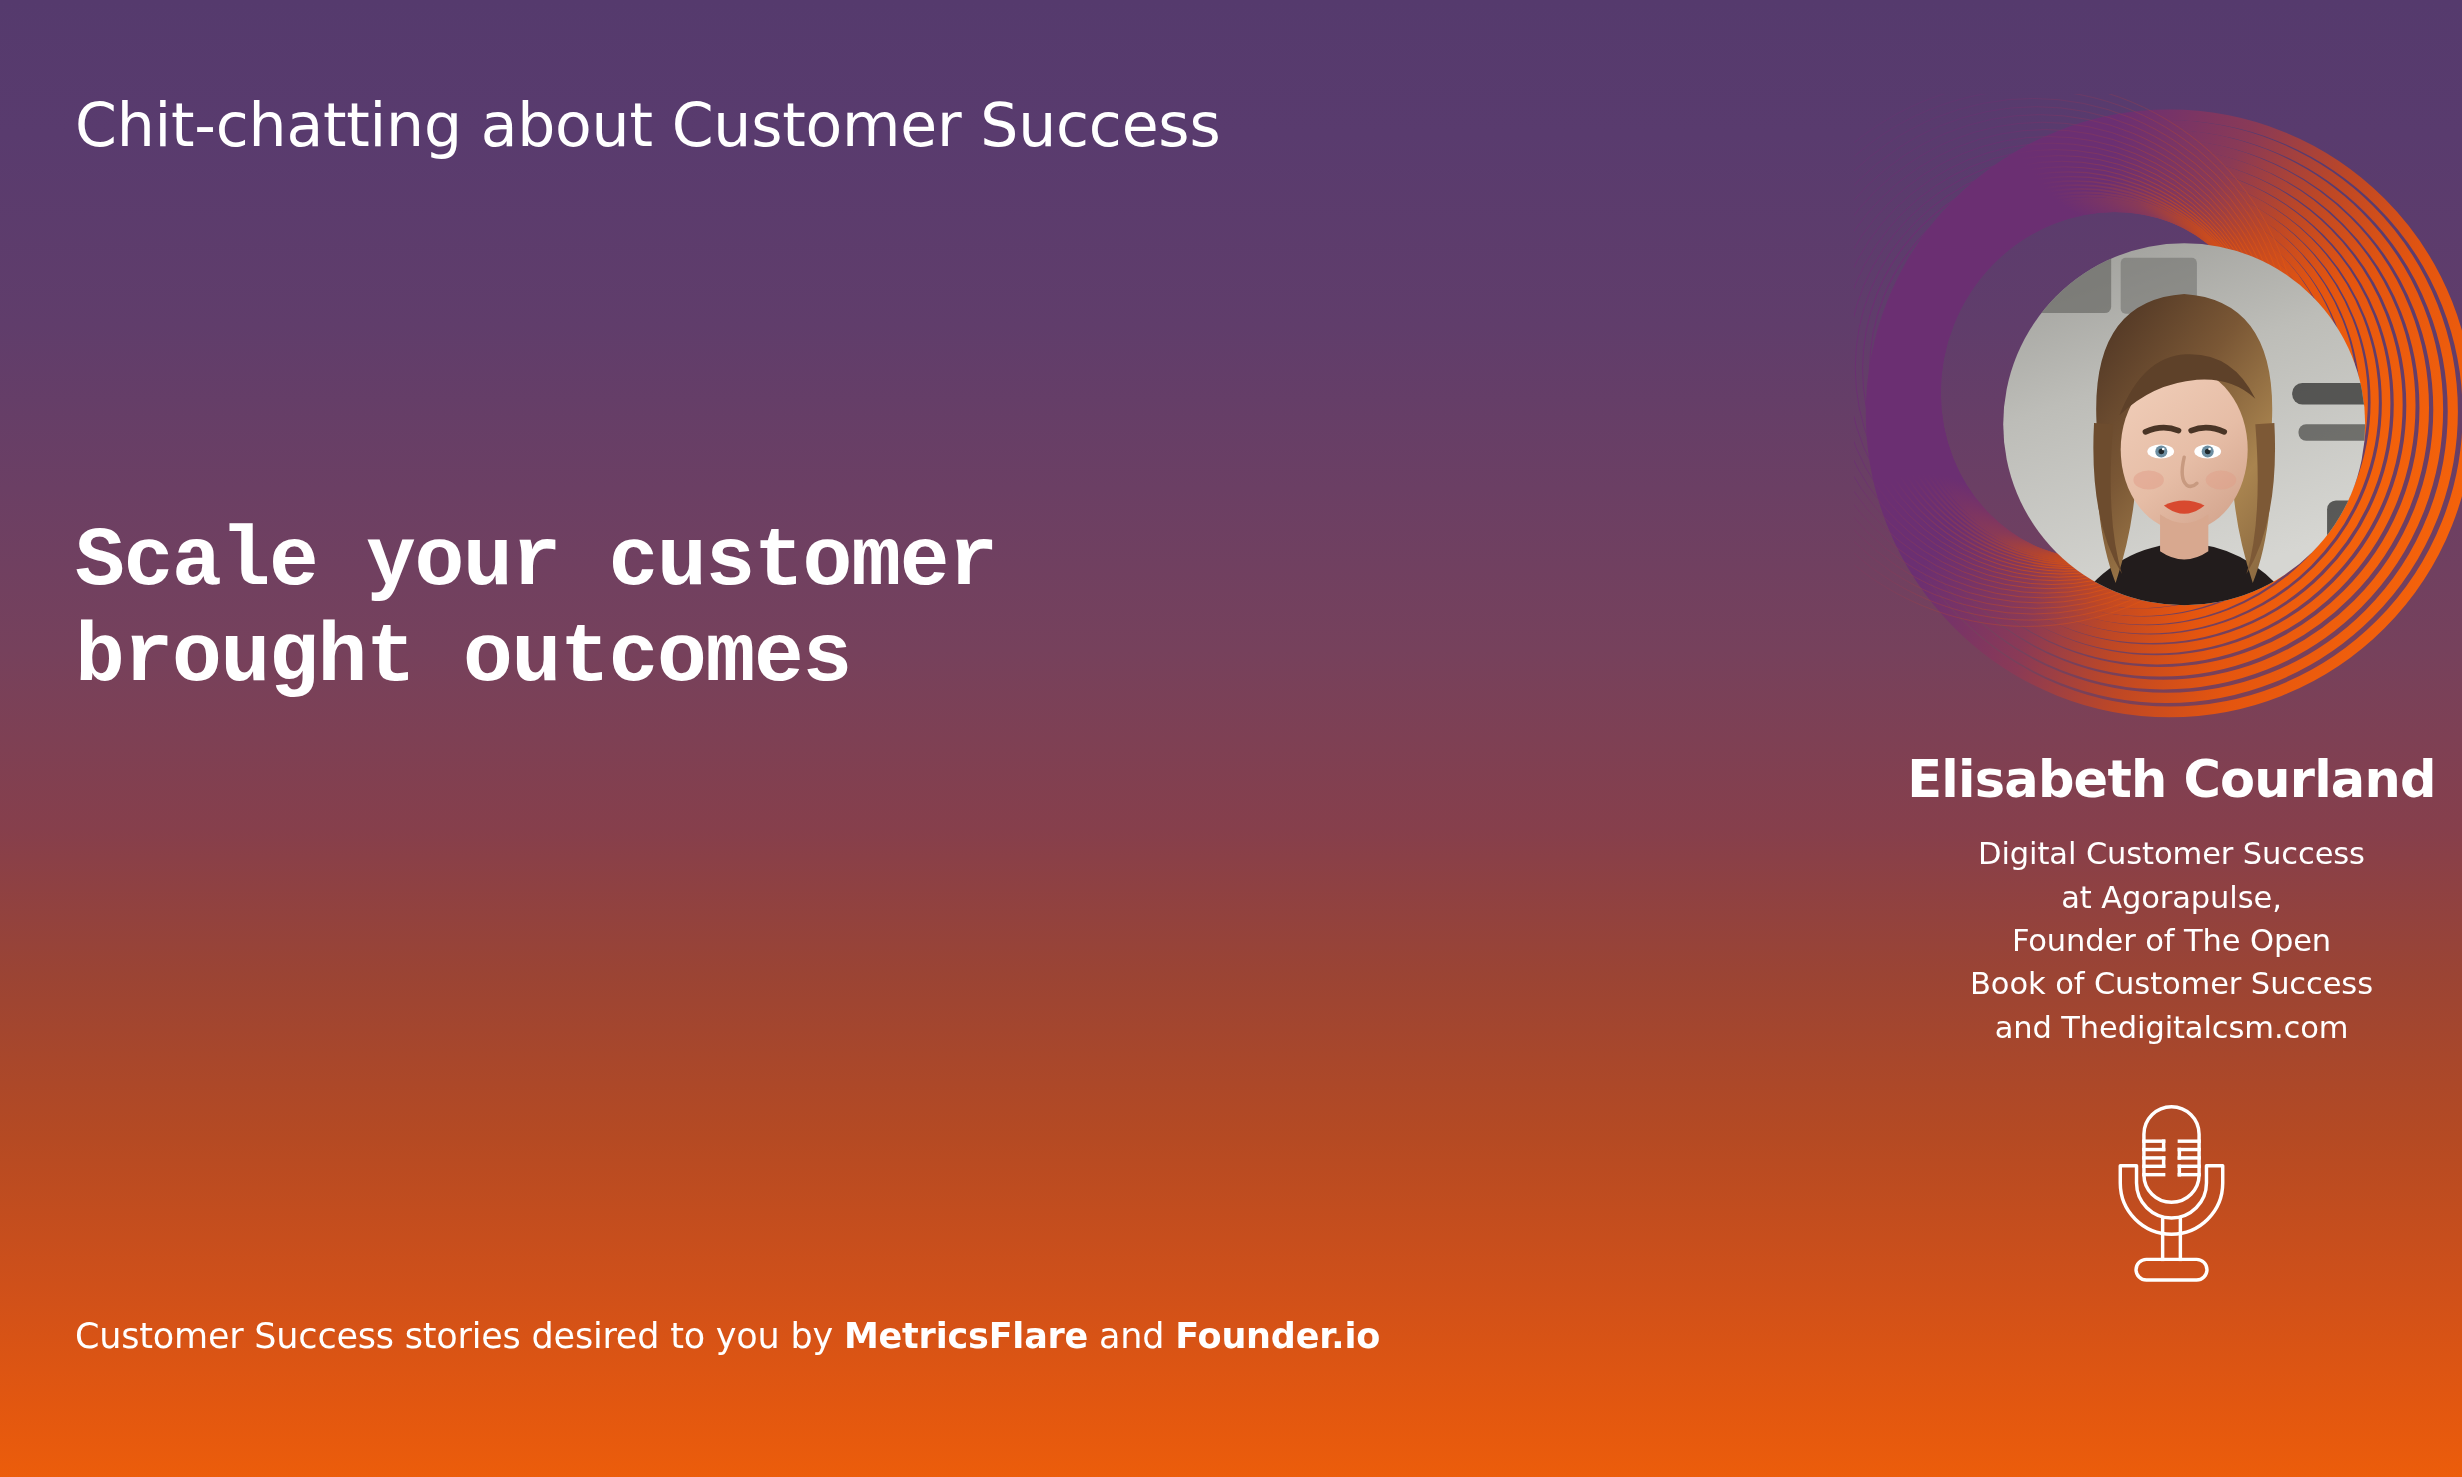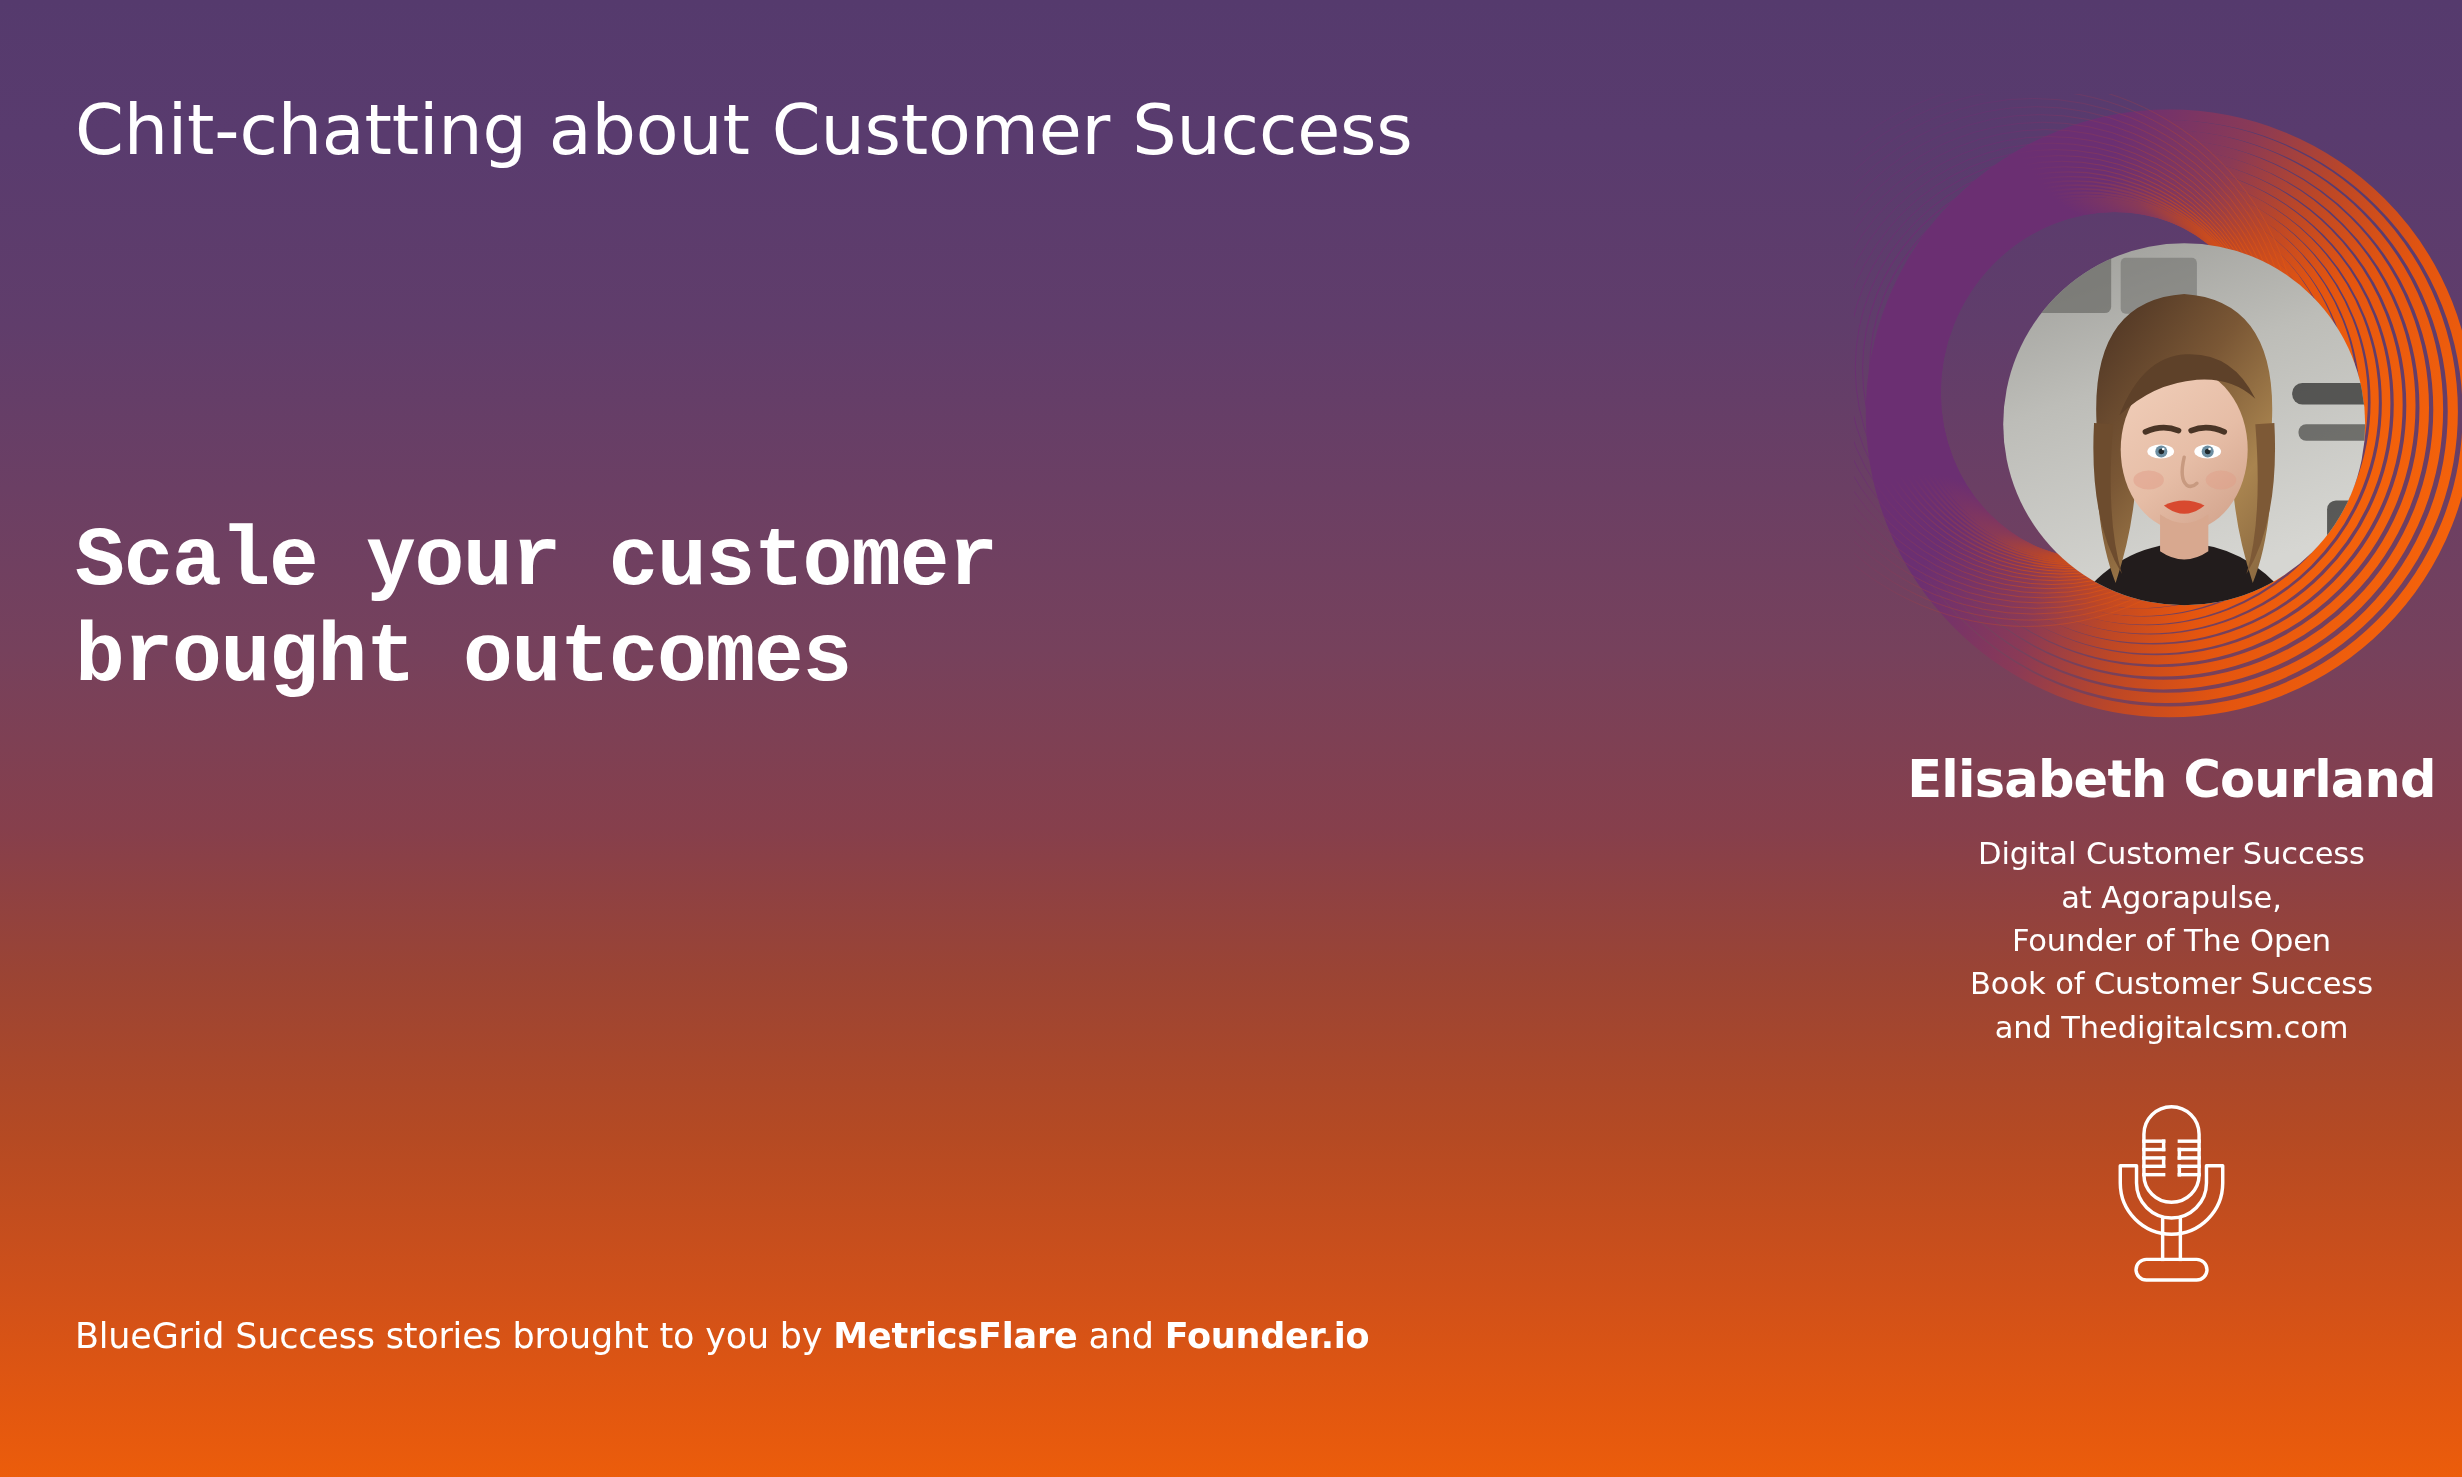--- a/index.html
+++ b/index.html
@@ -27,21 +27,21 @@
         #e25710  95%,
         #ec5d0b 100%);
     overflow:hidden;
   }
 
   
   #kicker{
     position:absolute;
     left:75px; top:91px;
     width:1477px;
-    font-size:70px;
+    font-size:60px;
     font-weight:400;
     letter-spacing:-0.2px;
     color:#ffffff;
     line-height:1.14;
     white-space:nowrap;
   }
 
   
   #headline{
     position:absolute;
@@ -118,21 +118,21 @@
 
 <div id="slide">
 
   <div id="kicker">Chit-chatting about Customer Success</div>
 
   <div id="headline">
     <span class="ln">Scale your customer</span>
     <span class="ln">brought outcomes</span>
   </div>
 
-  <div id="footer"><span>BlueGrid Success stories brought to you by </span><b>MetricsFlare</b><span> and </span><b>Founder.io</b></div>
+  <div id="footer"><span>Customer Success stories desired to you by </span><b>MetricsFlare</b><span> and </span><b>Founder.io</b></div>
 
   <div id="right-col">
 
     <div id="portrait-frame">
       <svg viewBox="0 0 1000 1000" xmlns="http://www.w3.org/2000/svg">
         <defs>
 
           <linearGradient id="ringGrad" x1="0" y1="0.18" x2="1" y2="0.62">
             <stop offset="0.00" stop-color="#6b2f72"></stop>
             <stop offset="0.28" stop-color="#6b2f72"></stop>

